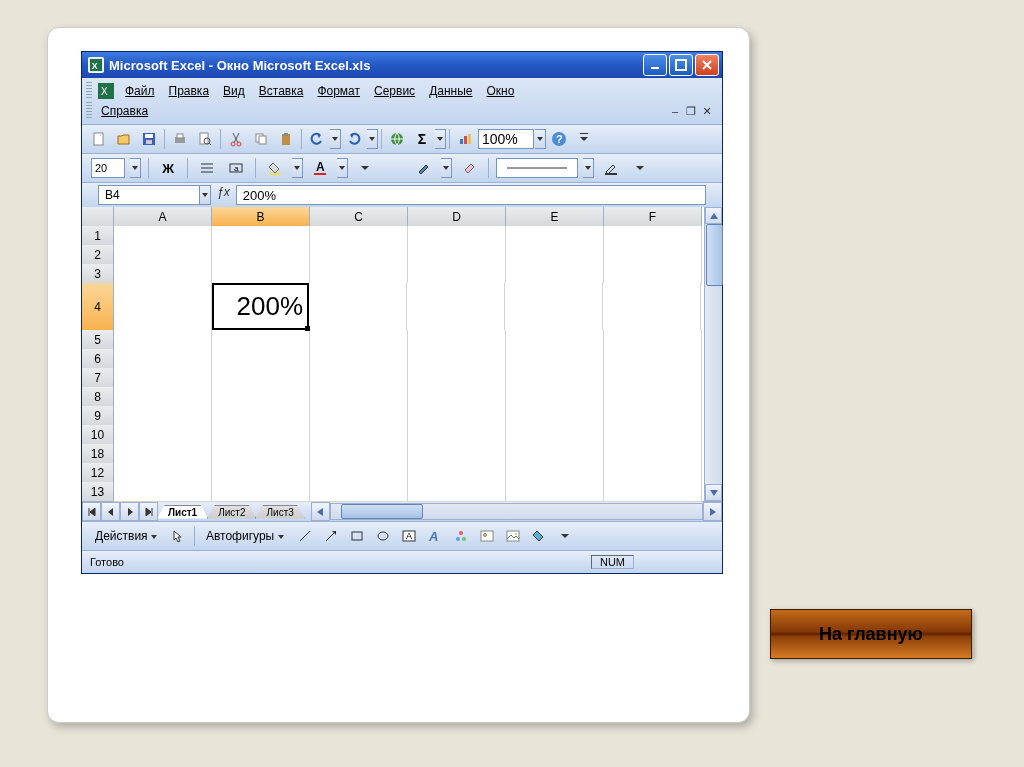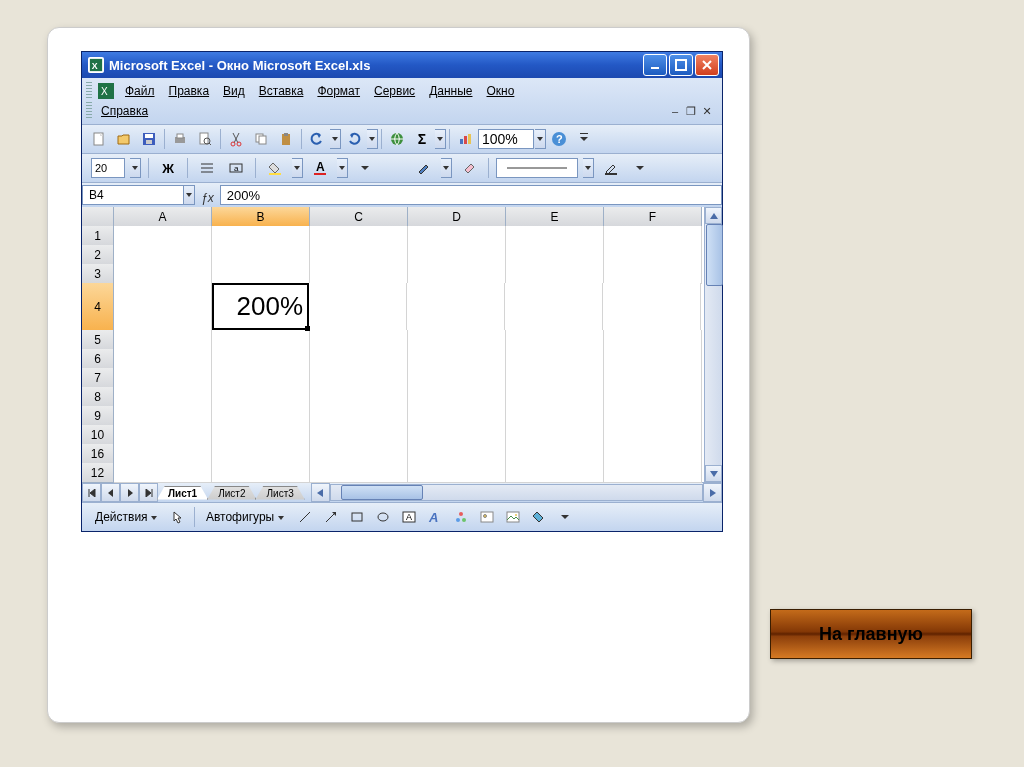--- a/index.html
+++ b/index.html
@@ -21,21 +21,21 @@
 .doc-controls{margin-left:auto;display:flex;gap:2px;padding-right:4px}
 .dcbtn{width:14px;height:14px;display:flex;align-items:center;justify-content:center;font-size:11px;color:#333;cursor:pointer}
 .toolbar{background:linear-gradient(to bottom,#E6EEF8,#C3D5EF);padding:2px 4px;display:flex;align-items:center;gap:1px;border-top:1px solid #9BB0D0}
 .tbtn{width:22px;height:22px;display:flex;align-items:center;justify-content:center;cursor:pointer;border:1px solid transparent;border-radius:2px}
 .sep{width:1px;height:20px;background:#9BB0D0;margin:0 2px}
 .zoombox{width:48px;height:18px;background:#fff;border:1px solid #7A96C0;font-size:14px;padding:0 3px;display:flex;align-items:center}
 .dd{width:10px;height:18px;border:1px solid #7A96C0;border-left:none;background:linear-gradient(to bottom,#e8f0fb,#cdd9ee);display:flex;align-items:center;justify-content:center;cursor:pointer}
 .toolbar2{background:linear-gradient(to bottom,#E6EEF8,#C3D5EF);padding:2px 4px;display:flex;align-items:center;gap:5px;border-top:1px solid #9BB0D0}
 .fontsz{width:26px;height:18px;background:#fff;border:1px solid #7A96C0;font-size:11px;padding:0 3px;display:flex;align-items:center}
 .linestyle{width:80px;height:18px;background:#fff;border:1px solid #7A96C0;display:flex;align-items:center;justify-content:center}
-.fbar{background:linear-gradient(to bottom,#E6EEF8,#C3D5EF);padding:2px 0;display:flex;align-items:flex-end;border-top:1px solid #9BB0D0}
+.fbar{background:linear-gradient(to bottom,#E6EEF8,#C3D5EF);padding:2px 16px;display:flex;align-items:flex-start;border-top:1px solid #9BB0D0}
 .namebox{width:88px;height:18px;background:#fff;border:1px solid #7A96C0;padding:0 6px;display:flex;align-items:center;font-size:12px}
 .fx{margin:0 6px;font-style:italic;font-size:12px;color:#333}
 .fval{flex:1;height:18px;background:#fff;border:1px solid #7A96C0;padding:0 6px;display:flex;align-items:center;font-size:13px}
 .gridwrap{display:flex;background:#fff}
 .gridmain{flex:1}
 .colheads{display:flex;height:19px}
 .corner{width:31px;height:19px;background:linear-gradient(to bottom,#EBECED,#D6D8DC);border-right:1px solid #9EB0C7;border-bottom:1px solid #9EB0C7}
 .colh{width:97px;height:19px;background:linear-gradient(to bottom,#EBECED,#D6D8DC);border-right:1px solid #9EB0C7;border-bottom:1px solid #9EB0C7;display:flex;align-items:center;justify-content:center;font-size:12px;cursor:pointer}
 .colh.active{background:linear-gradient(to bottom,#FCD799,#F8B24E)}
 .row{display:flex;height:19px}
@@ -442,30 +442,39 @@
       <div class="row">
             <div class="rowh">10</div>
             <div class="cell"></div>
             <div class="cell"></div>
             <div class="cell"></div>
             <div class="cell"></div>
             <div class="cell"></div>
             <div class="cell"></div>
           </div>
       <div class="row">
-            <div class="rowh">16</div>
+            <div class="rowh">18</div>
             <div class="cell"></div>
             <div class="cell"></div>
             <div class="cell"></div>
             <div class="cell"></div>
             <div class="cell"></div>
             <div class="cell"></div>
           </div>
       <div class="row">
             <div class="rowh">12</div>
+            <div class="cell"></div>
+            <div class="cell"></div>
+            <div class="cell"></div>
+            <div class="cell"></div>
+            <div class="cell"></div>
+            <div class="cell"></div>
+          </div>
+      <div class="row">
+            <div class="rowh">13</div>
             <div class="cell"></div>
             <div class="cell"></div>
             <div class="cell"></div>
             <div class="cell"></div>
             <div class="cell"></div>
             <div class="cell"></div>
           </div>
     </div>
     <div class="vscroll">
       <div class="sbtn">
@@ -596,17 +605,21 @@
             <path d="M6 3 L12 9 L8 13 L2 7 Z" fill="#5CB0D8" stroke="#333"></path>
           </svg>
         </div>
     <div class="tbtn">
           <svg width="12" height="16">
             <path d="M2 6 L10 6 L6 10 Z" fill="#333"></path>
           </svg>
         </div>
   </div>
 
+  <div class="status">
+    <span>Готово</span>
+    <span class="numbox">NUM</span>
+  </div>
 
 </div>
 </div>
 
 <div class="home-btn">На главную</div>
 
 </body></html>

